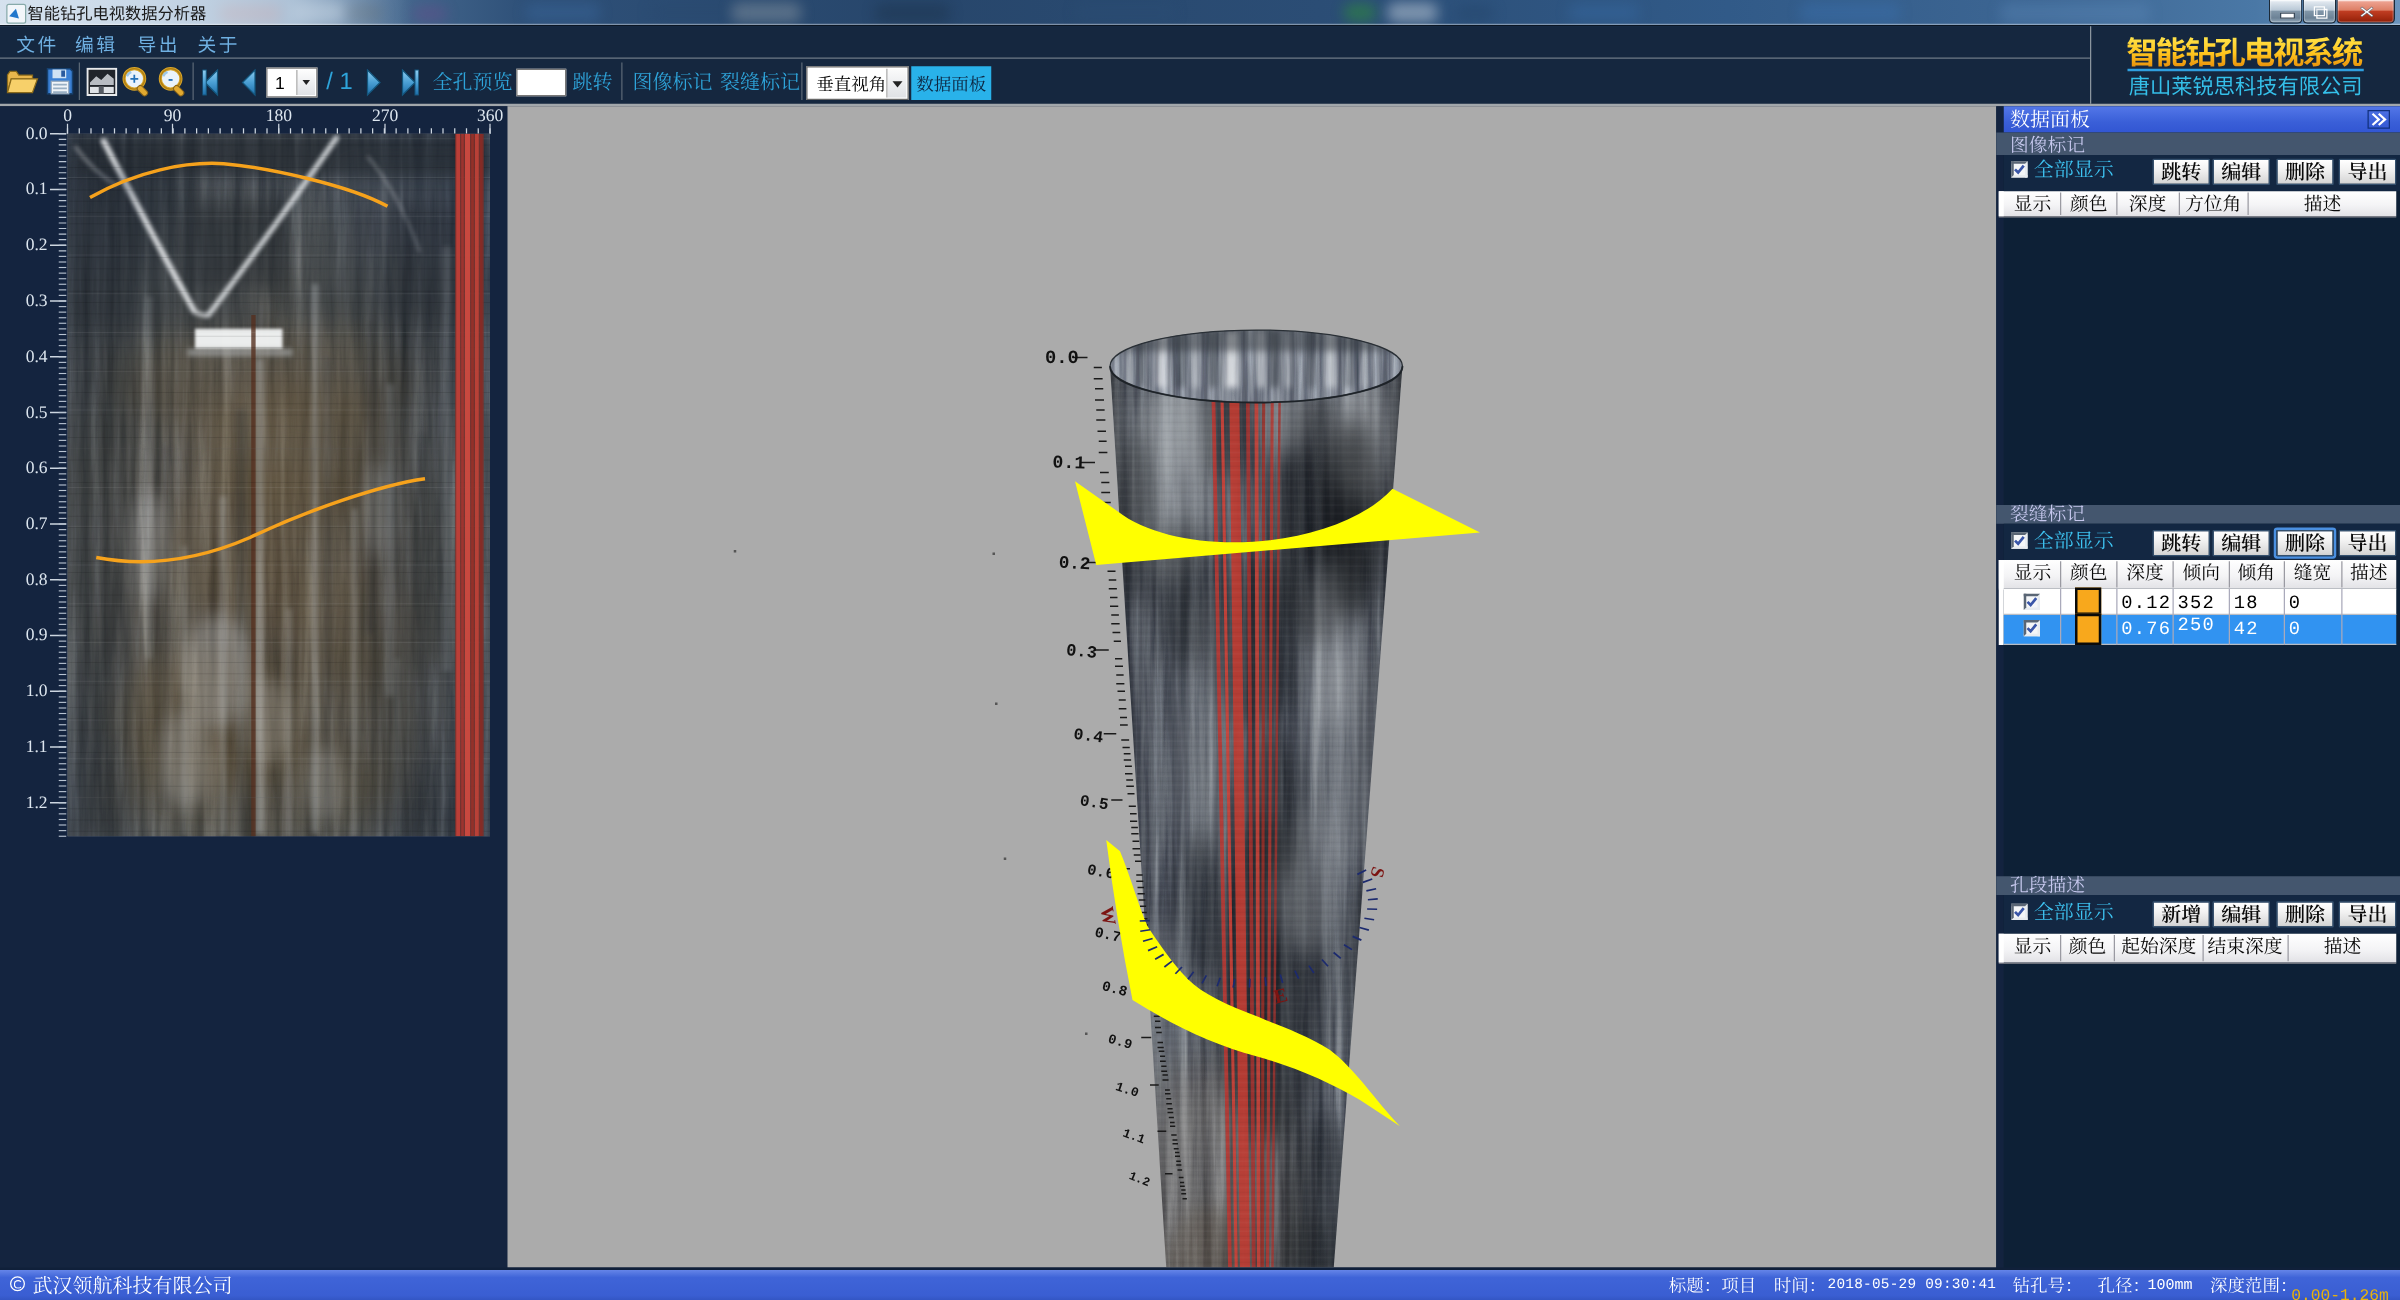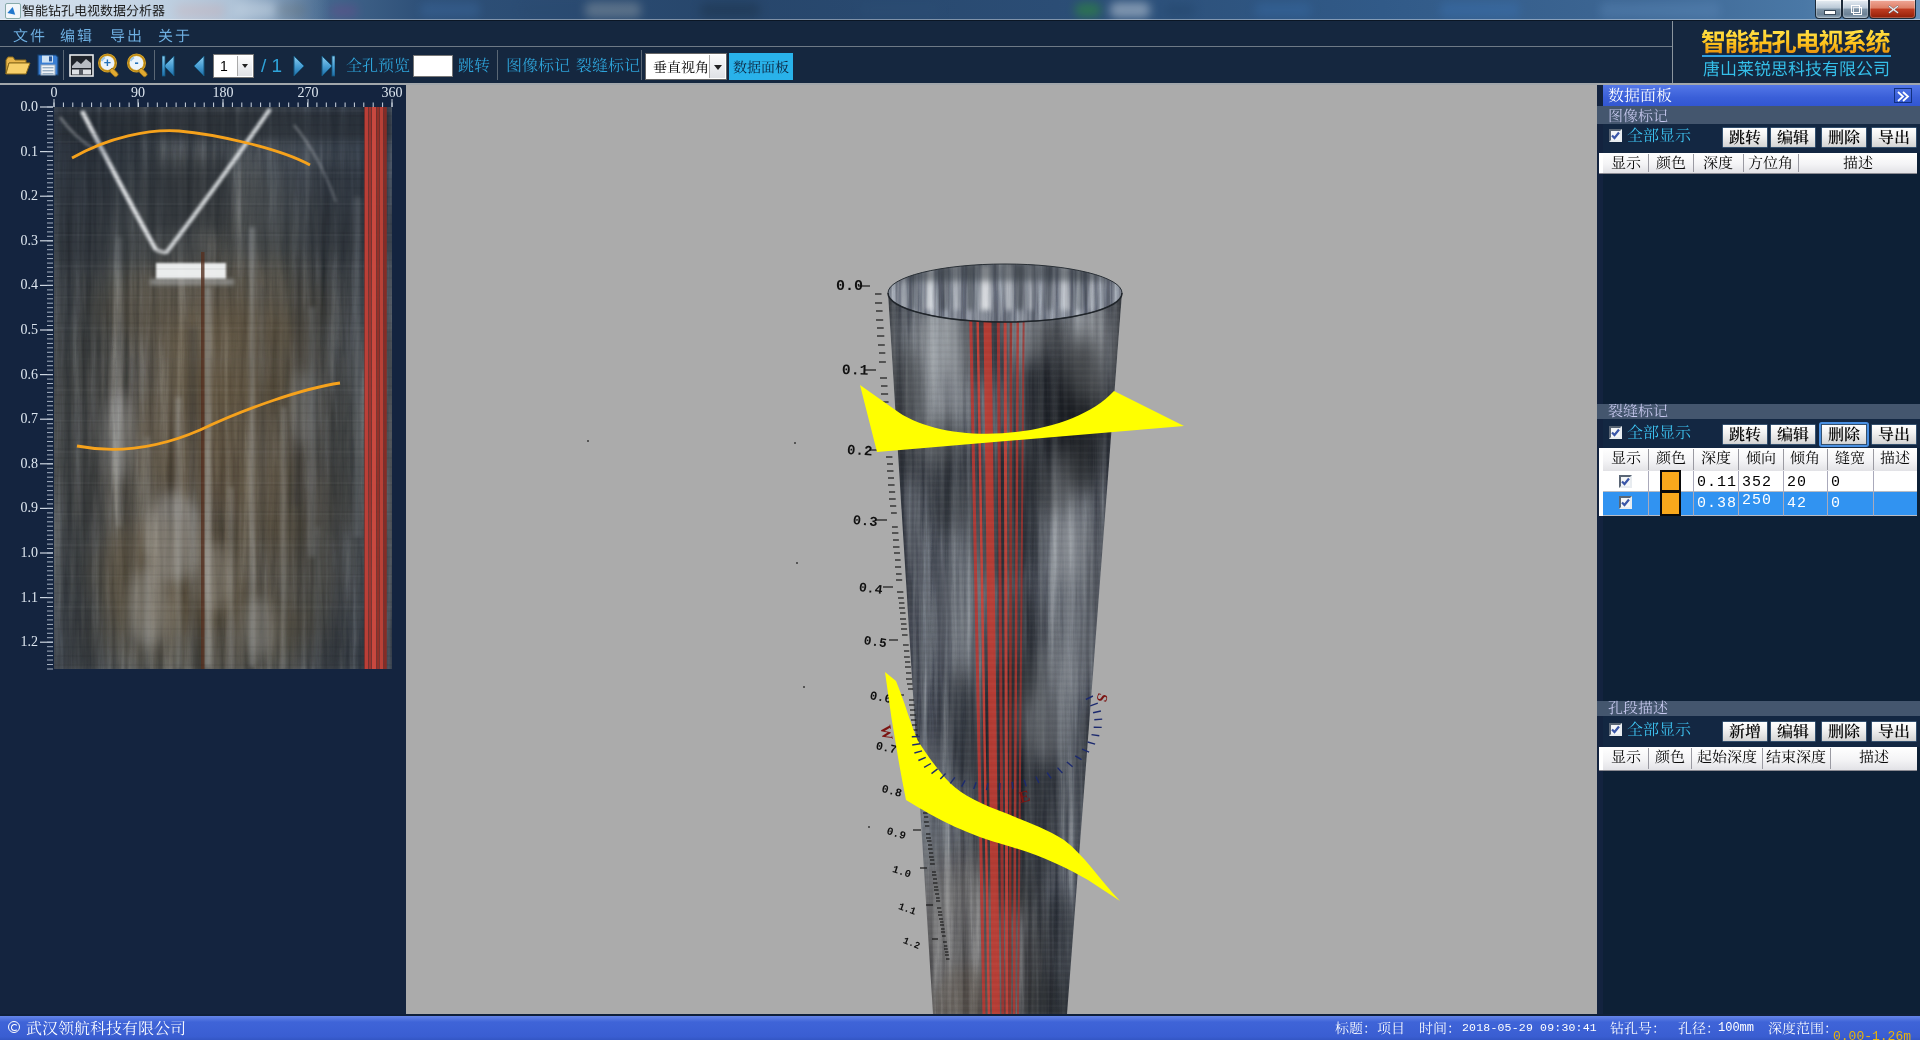--- a/index.html
+++ b/index.html
@@ -950,38 +950,38 @@
 <div style="position:absolute;left:1738px;top:471px;width:1px;height:21px;background:#aab"></div>
 <div style="position:absolute;left:1783px;top:471px;width:1px;height:21px;background:#aab"></div>
 <div style="position:absolute;left:1827px;top:471px;width:1px;height:21px;background:#aab"></div>
 <div style="position:absolute;left:1873px;top:471px;width:1px;height:21px;background:#aab"></div>
 <div style="position:absolute;left:1619px;top:475px;width:13px;height:13px;background:#f4f6f8;border-top:2px solid #5a6675;border-left:2px solid #5a6675;border-bottom:2px solid #e8ecf0;border-right:2px solid #e8ecf0;box-sizing:border-box;">
     <svg width="9" height="9" style="position:absolute;left:0px;top:0px">
       <path d="M1 4.5 L3.5 7 L8 1.5" stroke="#3a56a8" stroke-width="2.2" fill="none"></path>
     </svg>
   </div>
 <div style="position:absolute;left:1660px;top:470px;width:21px;height:22px;background:#f8a81c;border:2px solid #0a0a0a;box-sizing:border-box"></div>
-<span style="position:absolute;left:1697px;top:474px;font:15px 'Liberation Mono';color:#000;letter-spacing:1px">0.11</span>
+<span style="position:absolute;left:1697px;top:474px;font:15px 'Liberation Mono';color:#000;letter-spacing:1px">0.12</span>
 <span style="position:absolute;left:1742px;top:474px;font:15px 'Liberation Mono';color:#000;letter-spacing:1px">352</span>
-<span style="position:absolute;left:1787px;top:474px;font:15px 'Liberation Mono';color:#000;letter-spacing:1px">20</span>
+<span style="position:absolute;left:1787px;top:474px;font:15px 'Liberation Mono';color:#000;letter-spacing:1px">18</span>
 <span style="position:absolute;left:1831px;top:474px;font:15px 'Liberation Mono';color:#000;letter-spacing:1px">0</span>
 <div style="position:absolute;left:1603px;top:492px;width:314px;height:24px;background:#3193f1;border-bottom:1px solid #b8bcc4;box-sizing:border-box"></div>
 <div style="position:absolute;left:1648px;top:492px;width:1px;height:24px;background:#aab"></div>
 <div style="position:absolute;left:1693px;top:492px;width:1px;height:24px;background:#aab"></div>
 <div style="position:absolute;left:1738px;top:492px;width:1px;height:24px;background:#aab"></div>
 <div style="position:absolute;left:1783px;top:492px;width:1px;height:24px;background:#aab"></div>
 <div style="position:absolute;left:1827px;top:492px;width:1px;height:24px;background:#aab"></div>
 <div style="position:absolute;left:1873px;top:492px;width:1px;height:24px;background:#aab"></div>
 <div style="position:absolute;left:1619px;top:496px;width:13px;height:13px;background:#f4f6f8;border-top:2px solid #5a6675;border-left:2px solid #5a6675;border-bottom:2px solid #e8ecf0;border-right:2px solid #e8ecf0;box-sizing:border-box;">
     <svg width="9" height="9" style="position:absolute;left:0px;top:0px">
       <path d="M1 4.5 L3.5 7 L8 1.5" stroke="#3a56a8" stroke-width="2.2" fill="none"></path>
     </svg>
   </div>
 <div style="position:absolute;left:1660px;top:491px;width:21px;height:25px;background:#f8a81c;border:2px solid #0a0a0a;box-sizing:border-box"></div>
-<span style="position:absolute;left:1697px;top:495px;font:15px 'Liberation Mono';color:#fff;letter-spacing:1px">0.38</span>
+<span style="position:absolute;left:1697px;top:495px;font:15px 'Liberation Mono';color:#fff;letter-spacing:1px">0.76</span>
 <span style="position:absolute;left:1742px;top:492px;font:15px 'Liberation Mono';color:#fff;letter-spacing:1px">250</span>
 <span style="position:absolute;left:1787px;top:495px;font:15px 'Liberation Mono';color:#fff;letter-spacing:1px">42</span>
 <span style="position:absolute;left:1831px;top:495px;font:15px 'Liberation Mono';color:#fff;letter-spacing:1px">0</span>
 <div style="position:absolute;left:1597px;top:701px;width:323px;height:15px;background:#44566e"></div>
 <div style="position:absolute;left:1603px;top:716px;width:317px;height:31px;background:#132742"></div>
 <div style="position:absolute;left:1609px;top:723px;width:13px;height:13px;background:#f4f6f8;border-top:2px solid #5a6675;border-left:2px solid #5a6675;border-bottom:2px solid #e8ecf0;border-right:2px solid #e8ecf0;box-sizing:border-box;">
     <svg width="9" height="9" style="position:absolute;left:0px;top:0px">
       <path d="M1 4.5 L3.5 7 L8 1.5" stroke="#3a56a8" stroke-width="2.2" fill="none"></path>
     </svg>
   </div>

